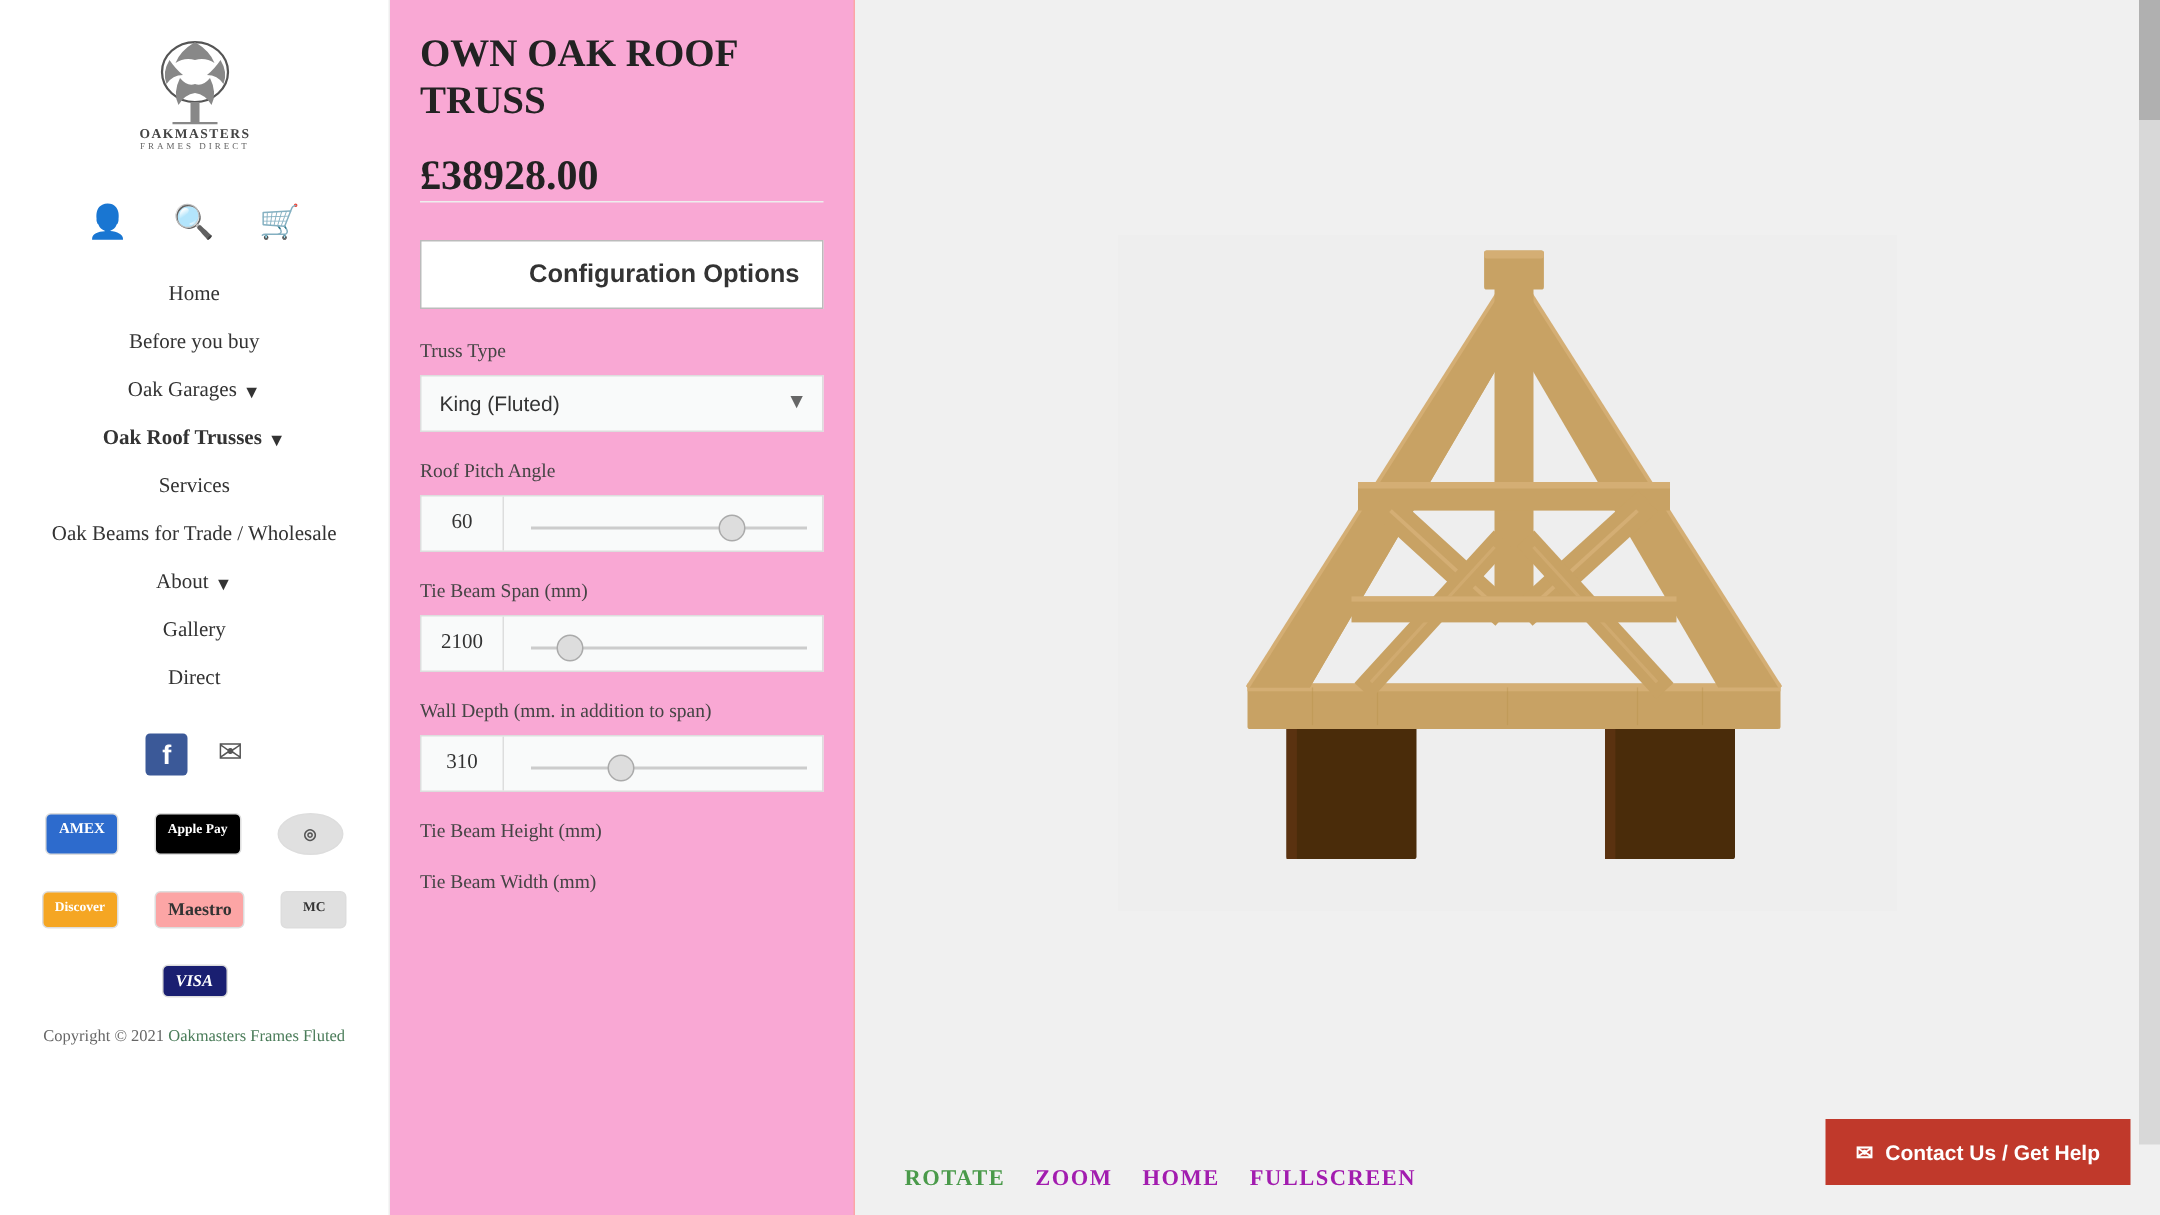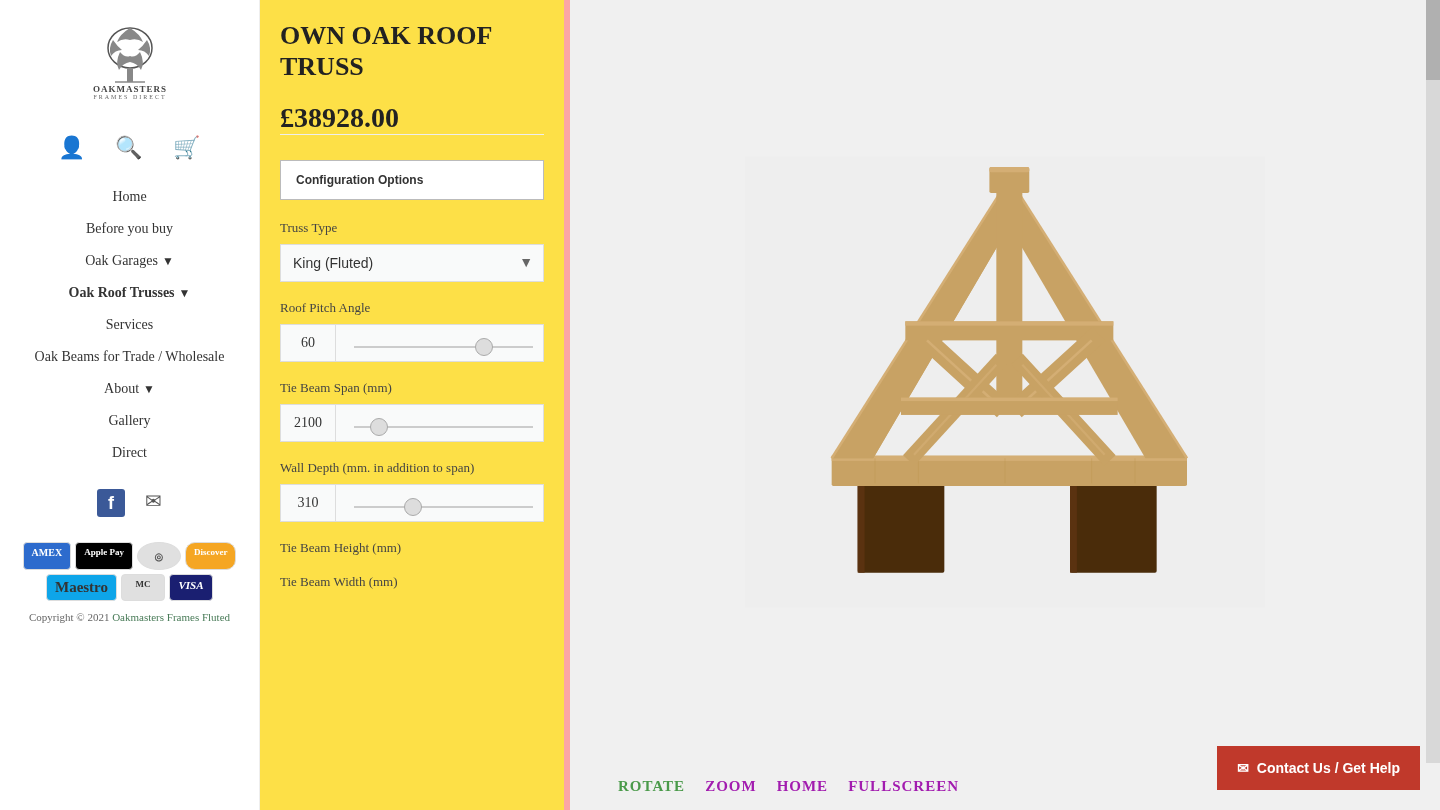--- a/index.html
+++ b/index.html
@@ -66,22 +66,23 @@
     }
     .social-icon {
       font-size: 20px;
       color: #555;
       cursor: pointer;
     }
     .payment-icons {
       display: flex;
       flex-wrap: wrap;
       justify-content: center;
-      gap: 4px;
+      gap: 24px;
       padding: 0 15px;
+      margin-bottom: 10px;
     }
     .payment-icon {
       background: #f0f0f0;
       border: 1px solid #ddd;
       border-radius: 4px;
       padding: 4px 8px;
       font-size: 10px;
       font-weight: bold;
       color: #333;
       min-width: 44px;
@@ -103,24 +104,24 @@
     #main {
       flex: 1;
       display: flex;
       overflow: hidden;
     }
 
     
     #product-panel {
       width: 310px;
       min-width: 310px;
-      background: #fde047;
+      background: #f9a8d4;
       padding: 20px 20px;
       overflow-y: auto;
-      border-right: 6px solid #fca5a5;
+      border-right: 1px solid #fca5a5;
     }
     #product-panel h1 {
       font-size: 26px;
       font-weight: bold;
       color: #222;
       text-transform: uppercase;
       line-height: 1.2;
       margin-bottom: 20px;
     }
     .price {
@@ -129,24 +130,24 @@
       color: #222;
       margin-bottom: 25px;
       border-bottom: 1px solid #eee;
     }
     .config-button {
       display: block;
       width: 100%;
       background: #fff;
       border: 1px solid #bbb;
       padding: 12px 15px;
-      font-size: 12px;
+      font-size: 17px;
       font-weight: bold;
       color: #333;
-      text-align: left;
+      text-align: right;
       cursor: pointer;
       margin-bottom: 20px;
       margin-top: 12px;
     }
     .config-section {
       margin-bottom: 18px;
     }
     .config-label {
       font-size: 13px;
       color: #444;
@@ -226,23 +227,22 @@
     #truss-display {
       flex: 1;
       display: flex;
       align-items: center;
       justify-content: center;
       position: relative;
     }
     #viewer-controls {
       display: flex;
       gap: 20px;
-      padding: 15px 9px;
+      padding: 15px 33px;
       background: #f0f0f0;
-      margin-left: 39px;
     }
     #viewer-controls span {
       font-size: 15px;
       font-weight: bold;
       cursor: pointer;
       letter-spacing: 1px;
     }
     .ctrl-rotate { color: #4a9a4a; }
     .ctrl-other { color: #a21caf; }
 
@@ -314,22 +314,22 @@
 
   <div class="social-row">
     <span class="social-icon" style="font-family:sans-serif;font-weight:bold;font-size:18px;background:#3b5998;color:#fff;width:28px;height:28px;display:flex;align-items:center;justify-content:center;border-radius:3px;">f</span>
     <span class="social-icon">✉</span>
   </div>
 
   <div class="payment-icons">
     <div class="payment-icon amex">AMEX</div>
     <div class="payment-icon applepay" style="font-size:9px;">Apple Pay</div>
     <div class="payment-icon diners" style="border-radius:50%;width:28px;height:28px;display:flex;align-items:center;justify-content:center;">◎</div>
-    <div class="payment-icon discover" style="font-size:9px;border-radius:10px;">Discover</div>
-    <div class="payment-icon" style="font-size:15px;background:#0ea5e9;">Maestro</div>
+    <div class="payment-icon discover" style="font-size:9px;">Discover</div>
+    <div class="payment-icon" style="font-size:12px;background:#fca5a5;">Maestro</div>
     <div class="payment-icon" style="font-size:9px;background:#e0e0e0;">MC</div>
     <div class="payment-icon" style="background:#1a1f71;color:#fff;font-size:11px;font-style:italic;">VISA</div>
   </div>
 
   <div class="copyright">
     <span>Copyright © 2021</span>
     <a href="#">Oakmasters Frames Fluted</a>
   </div>
 </div>
 

